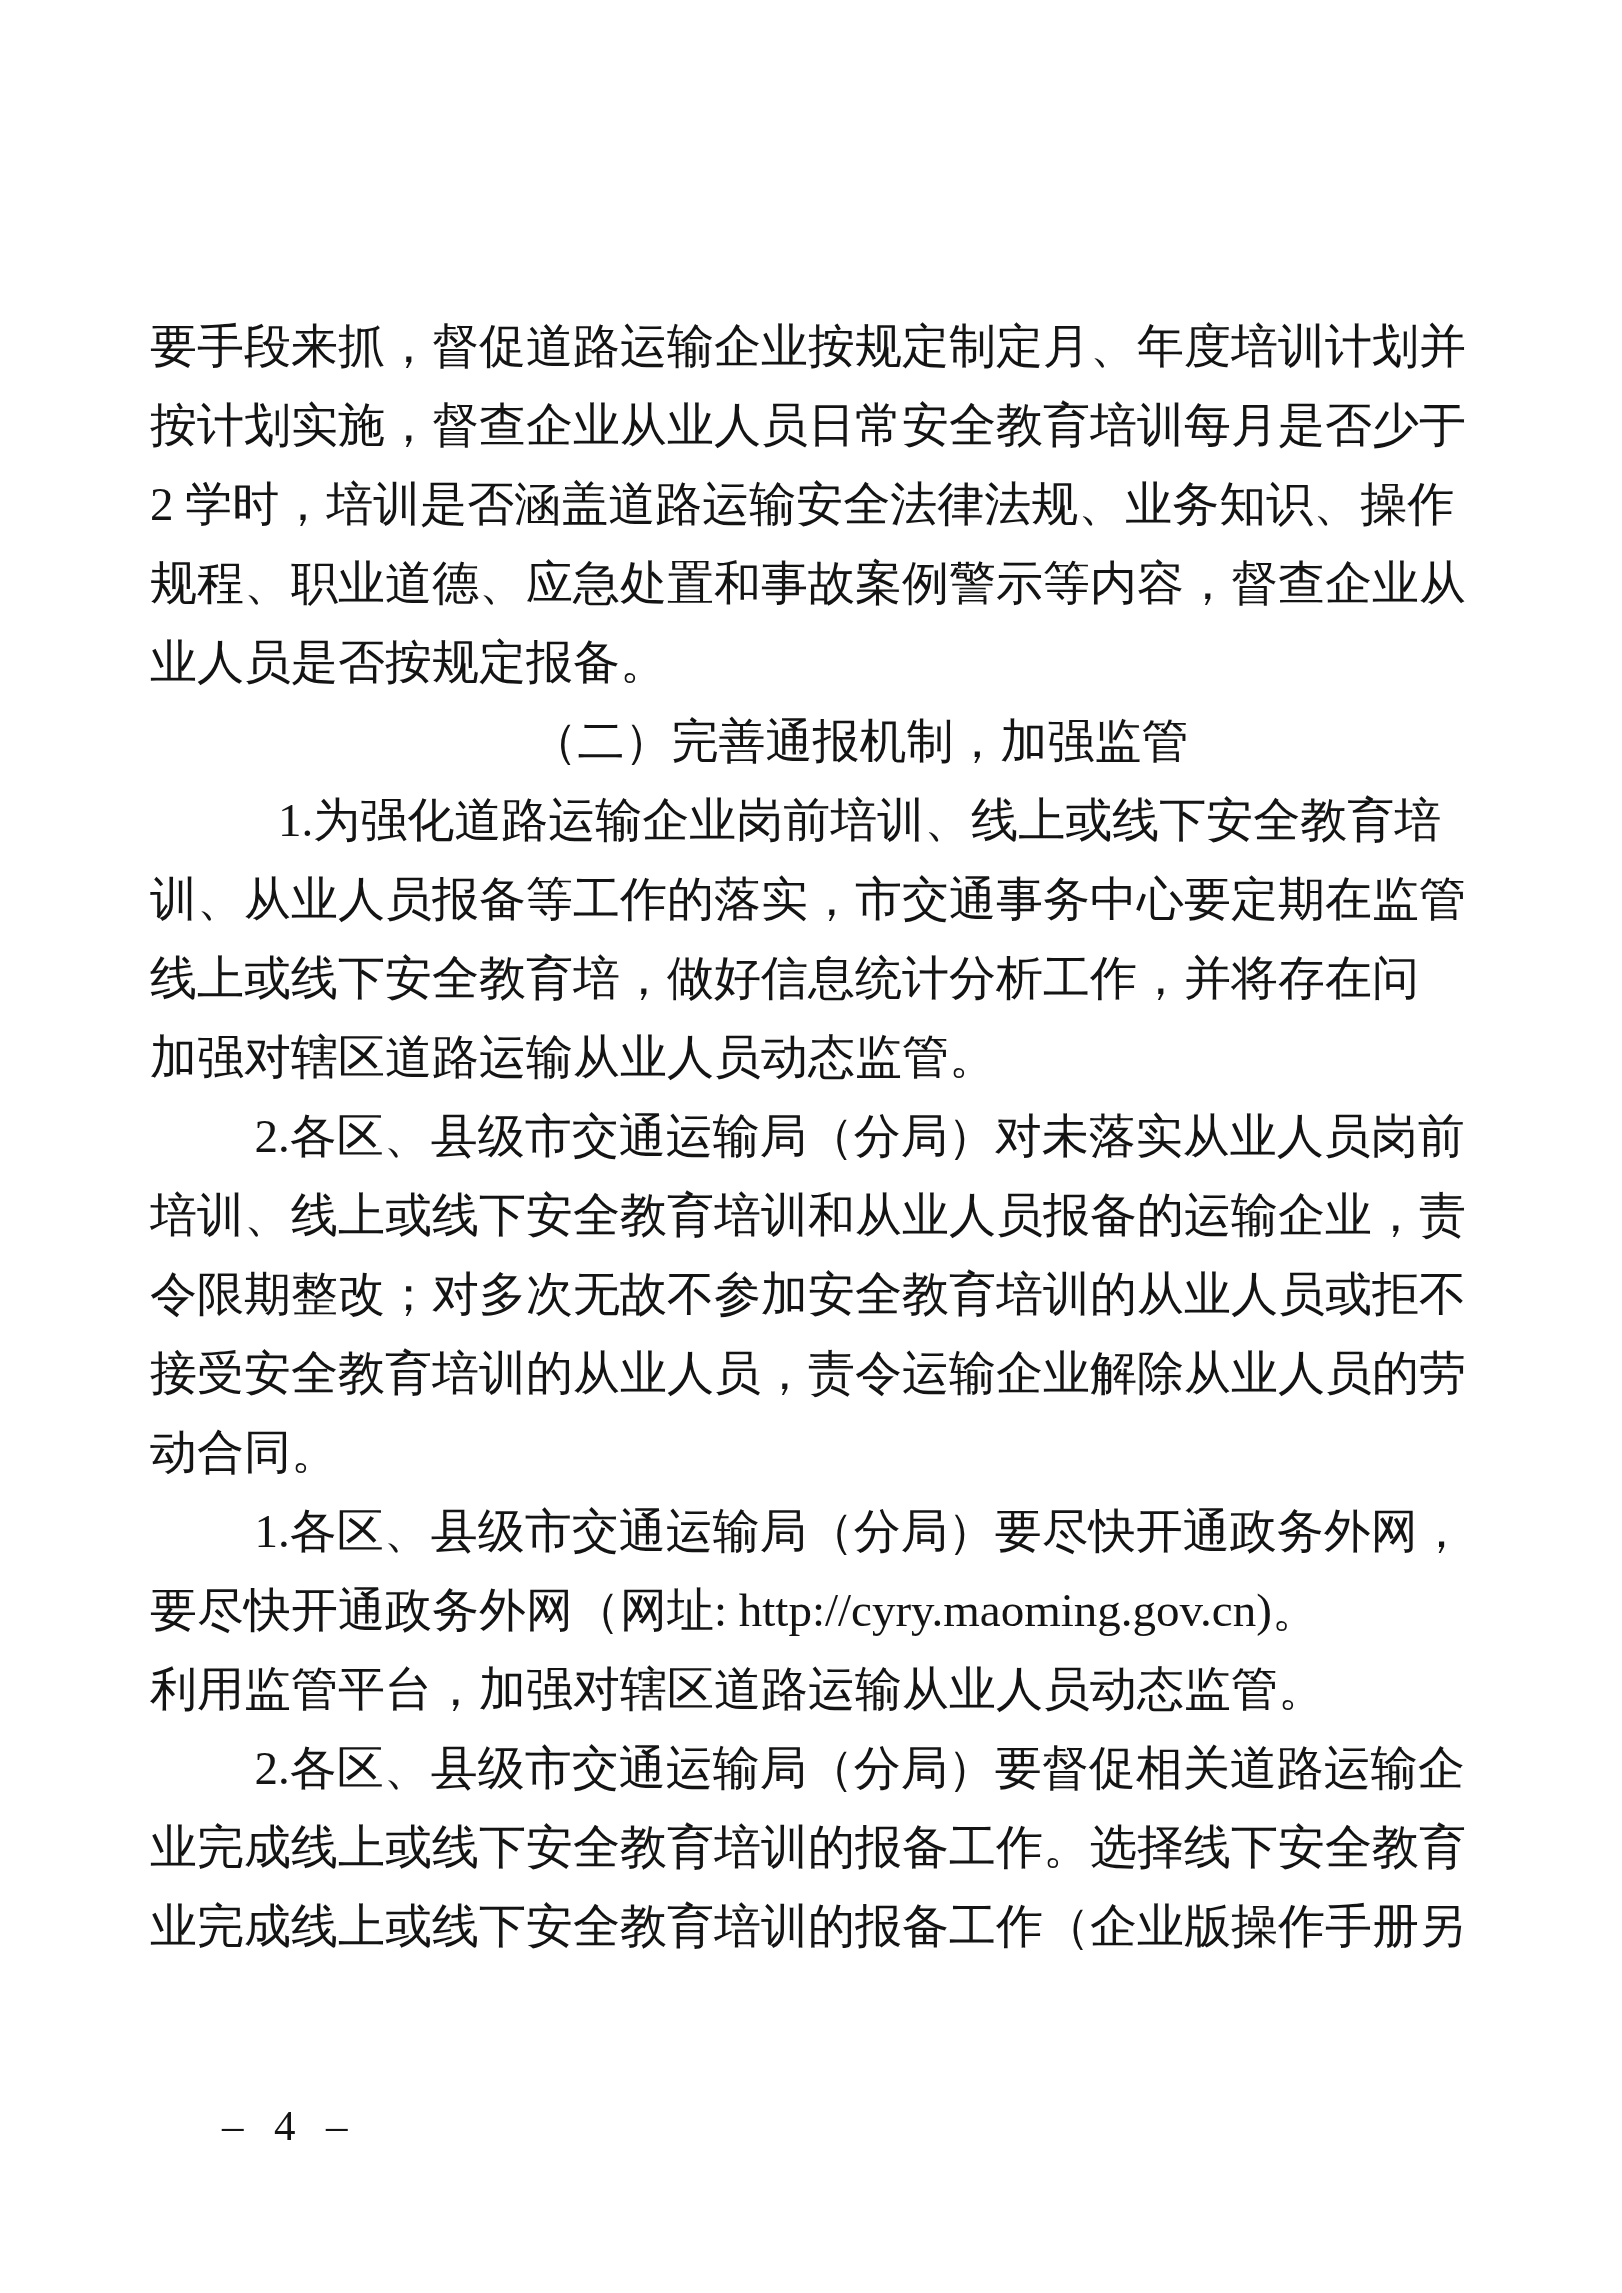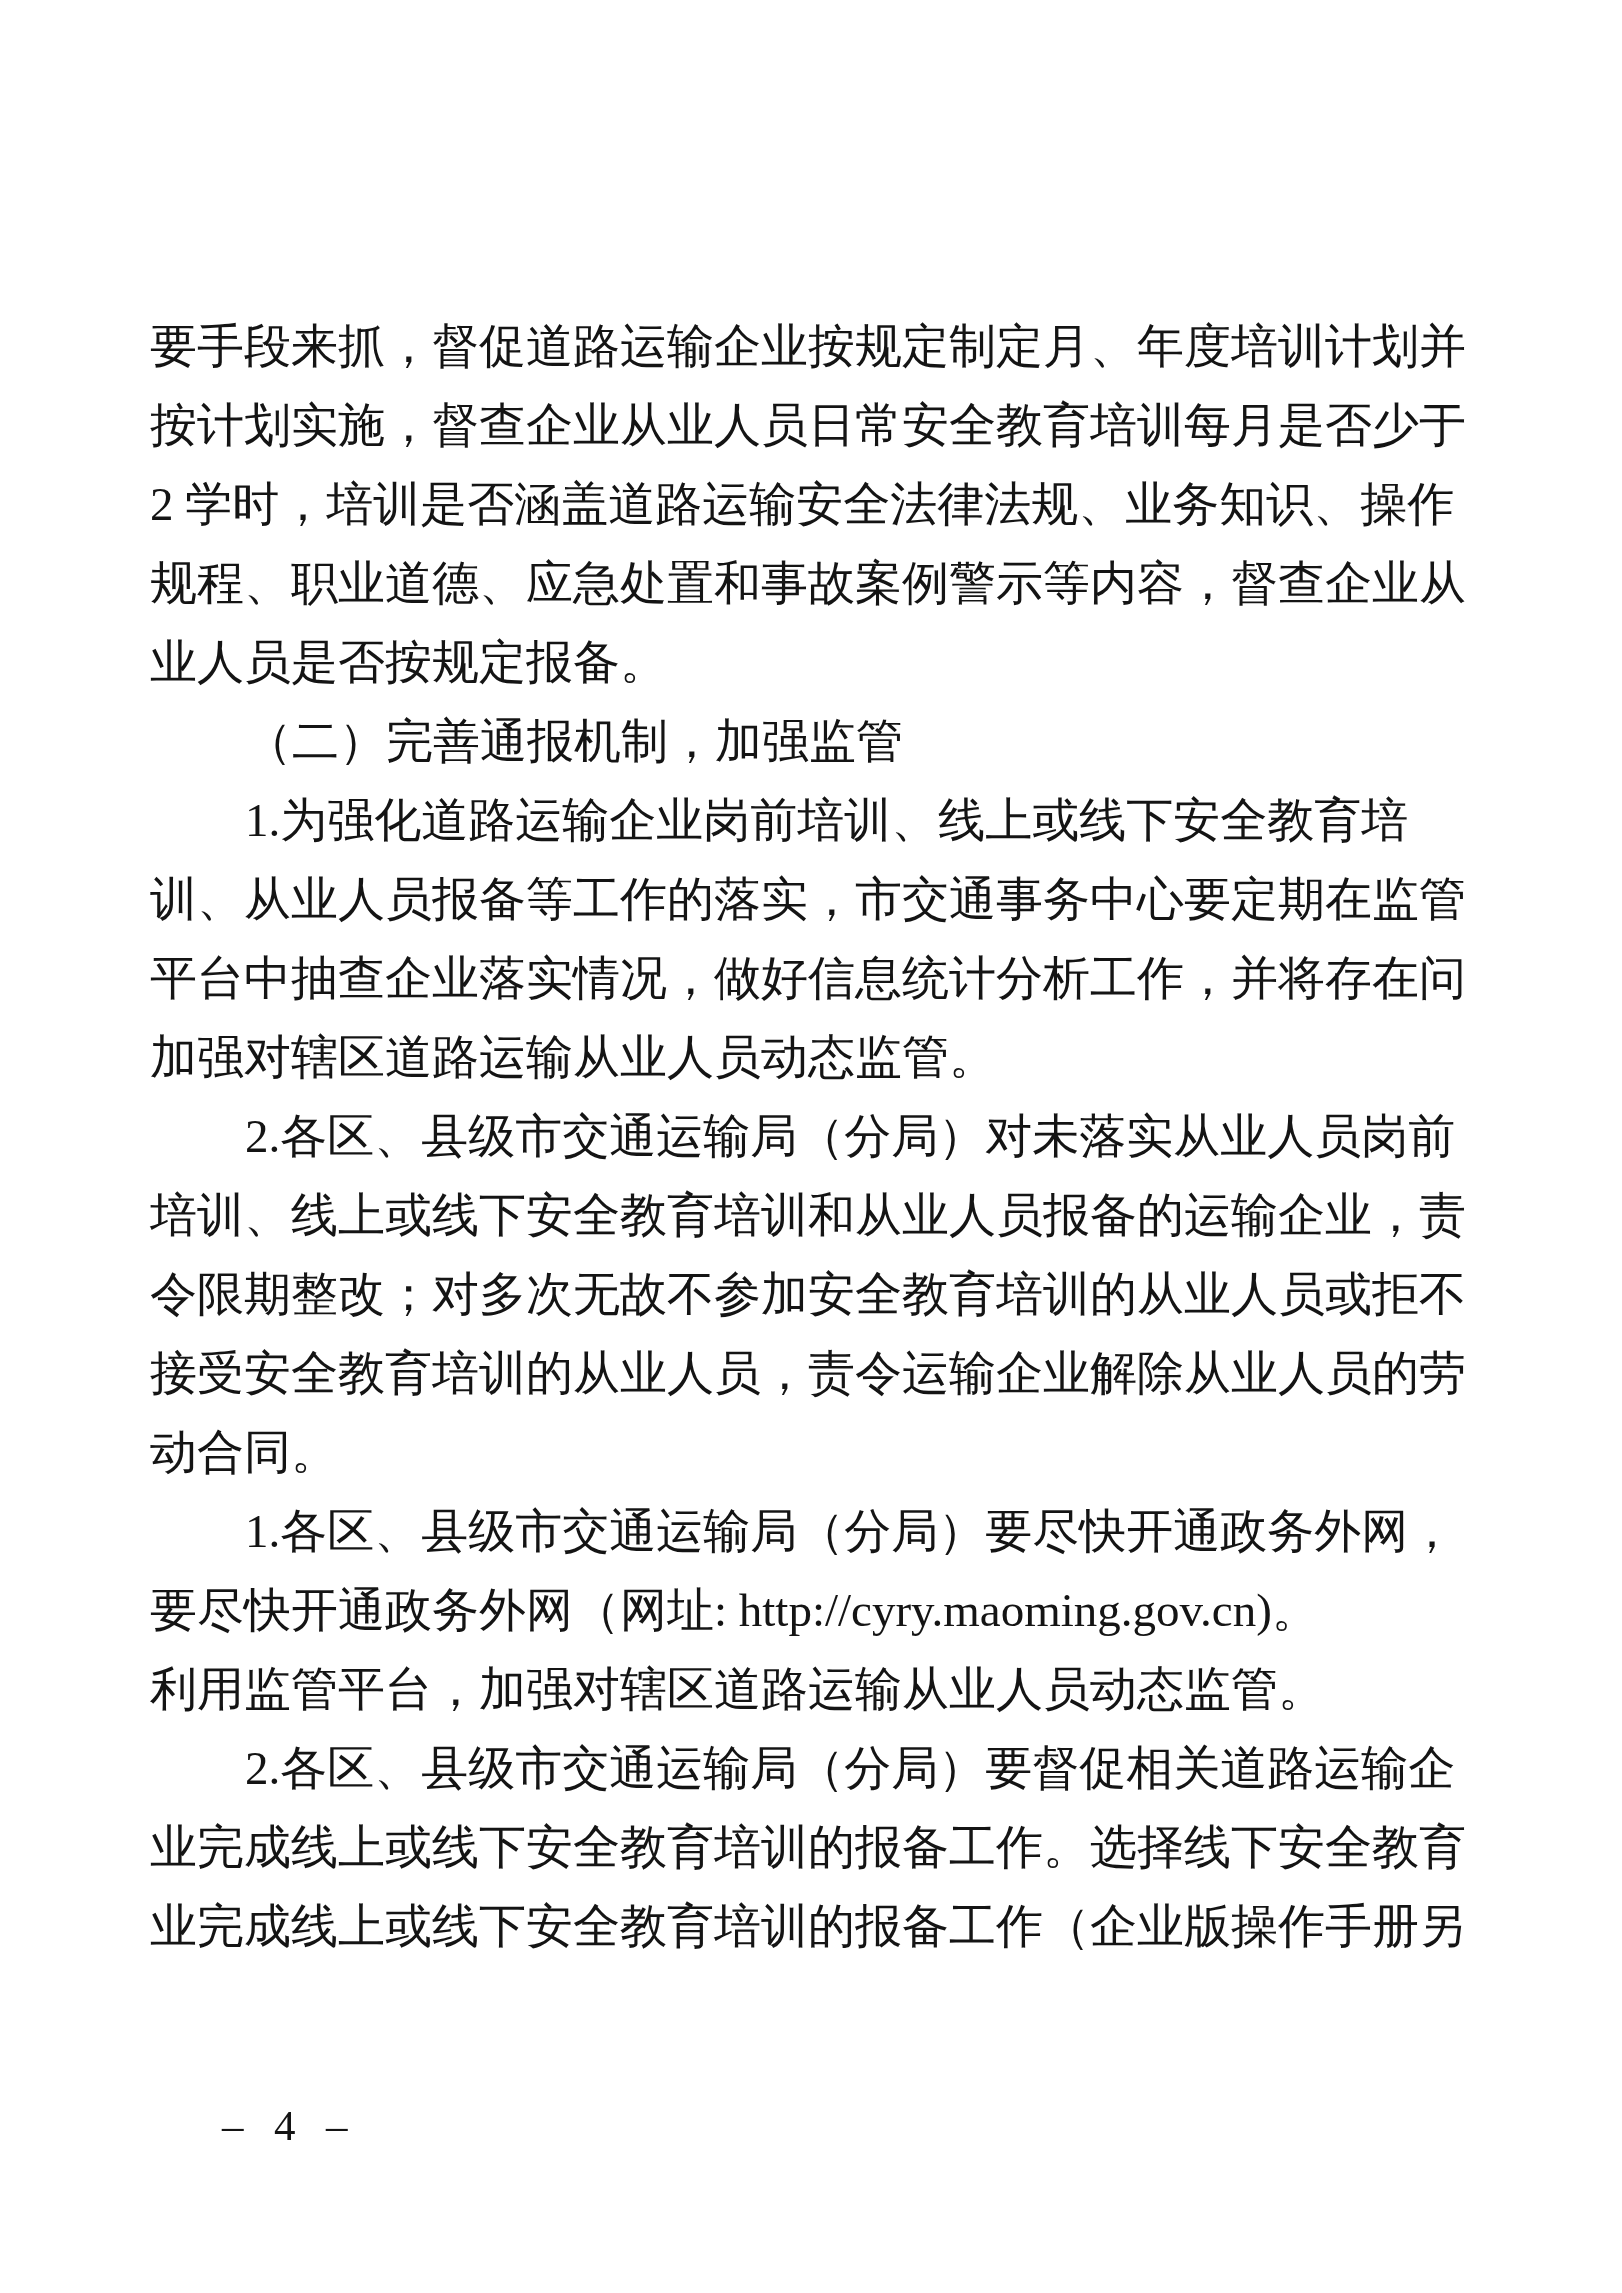--- a/index.html
+++ b/index.html
@@ -24,20 +24,21 @@
   }
   .line {
     height: 79px;
     line-height: 79px;
     font-size: 47px;
     white-space: nowrap;
     font-weight: 400;
   }
   .ind {
     padding-left: 95px;
+    text-align: center;
   }
   .page-number {
     position: absolute;
     left: 222px;
     top: 2096px;
     height: 59px;
     line-height: 59px;
     font-size: 43px;
     letter-spacing: 9.9px;
     color: #141414;
@@ -49,21 +50,21 @@
 <div class="page">
   <div class="text-block">
     <div class="line">要手段来抓，督促道路运输企业按规定制定月、年度培训计划并</div>
     <div class="line">按计划实施，督查企业从业人员日常安全教育培训每月是否少于</div>
     <div class="line">2 学时，培训是否涵盖道路运输安全法律法规、业务知识、操作</div>
     <div class="line">规程、职业道德、应急处置和事故案例警示等内容，督查企业从</div>
     <div class="line">业人员是否按规定报备。</div>
     <div class="line ind">（二）完善通报机制，加强监管</div>
     <div class="line ind">1.为强化道路运输企业岗前培训、线上或线下安全教育培</div>
     <div class="line">训、从业人员报备等工作的落实，市交通事务中心要定期在监管</div>
-    <div class="line">平台中抽查企业落实情况，做好信息统计分析工作，并将存在问</div>
+    <div class="line">线上或线下安全教育培，做好信息统计分析工作，并将存在问</div>
     <div class="line">加强对辖区道路运输从业人员动态监管。</div>
     <div class="line ind">2.各区、县级市交通运输局（分局）对未落实从业人员岗前</div>
     <div class="line">培训、线上或线下安全教育培训和从业人员报备的运输企业，责</div>
     <div class="line">令限期整改；对多次无故不参加安全教育培训的从业人员或拒不</div>
     <div class="line">接受安全教育培训的从业人员，责令运输企业解除从业人员的劳</div>
     <div class="line">动合同。</div>
     <div class="line ind">1.各区、县级市交通运输局（分局）要尽快开通政务外网，</div>
     <div class="line">要尽快开通政务外网（网址: http://cyry.maoming.gov.cn)。</div>
     <div class="line">利用监管平台，加强对辖区道路运输从业人员动态监管。</div>
     <div class="line ind">2.各区、县级市交通运输局（分局）要督促相关道路运输企</div>

